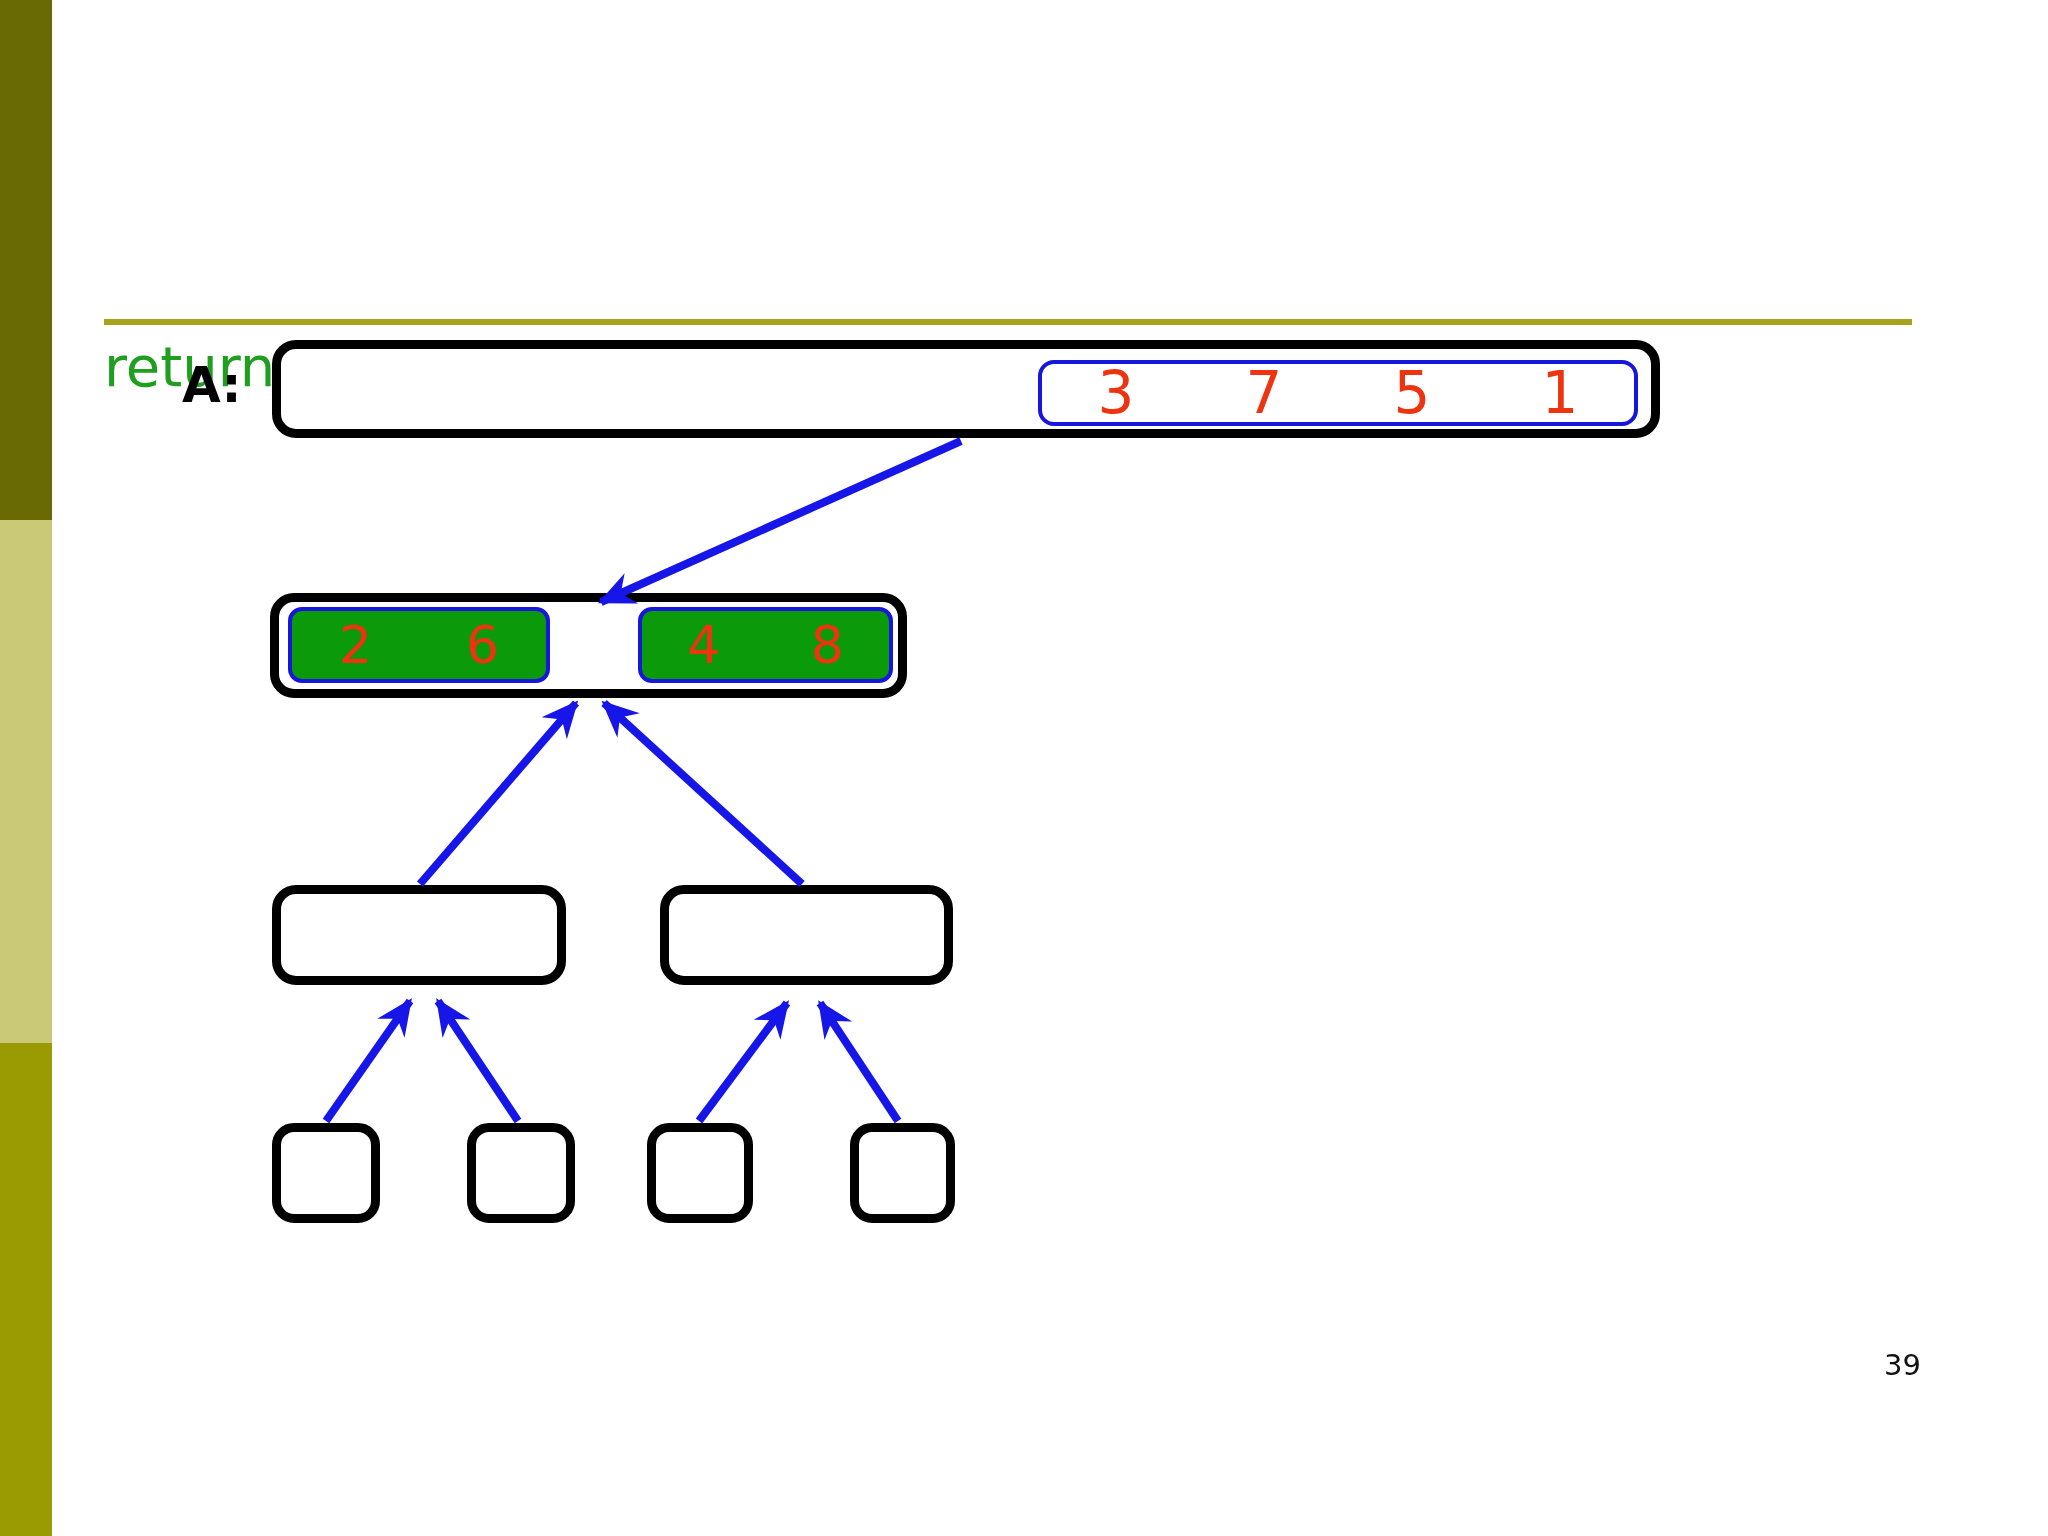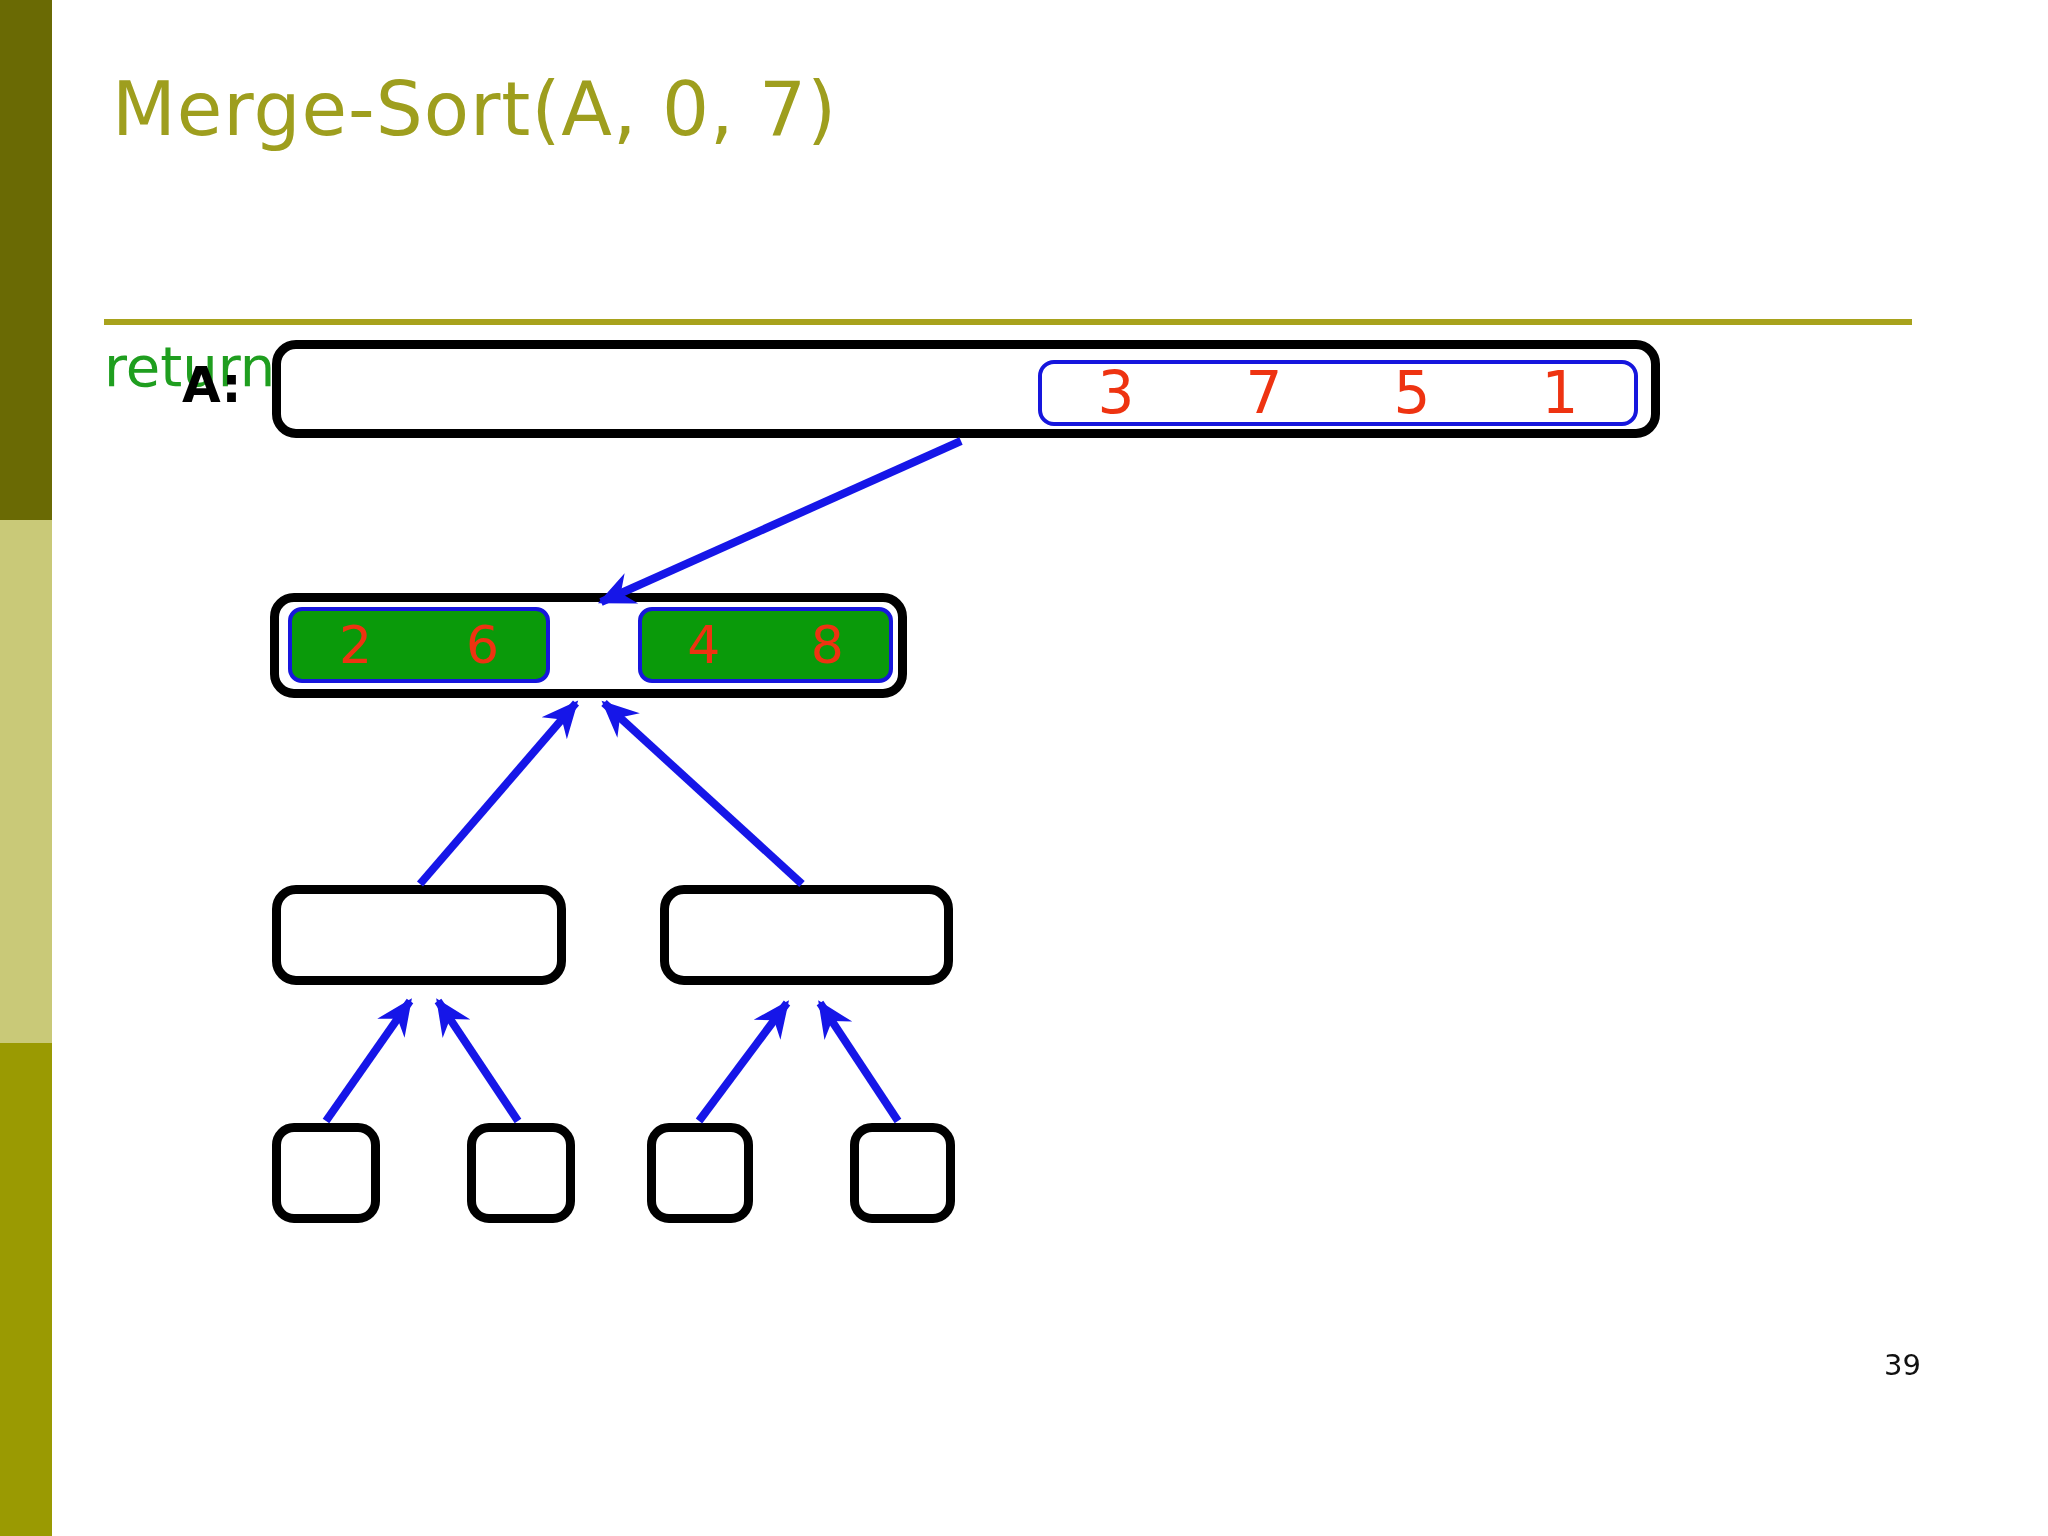--- a/index.html
+++ b/index.html
@@ -88,21 +88,20 @@
 <body>
 
 <div class="slide">
 
   <div class="sidebar">
     <div class="seg1"></div>
     <div class="seg2"></div>
     <div class="seg3"></div>
   </div>
 
-  <h1 class="title">Merge-Sort(A, 0, 7)</h1>
 
   <div class="underline"></div>
   <div class="ann2">return</div>
   <div class="array-label">A:</div>
 
   <div class="box array-box">
     <div class="blue-box">
       <div class="cell">3</div>
       <div class="cell">7</div>
       <div class="cell">5</div>

